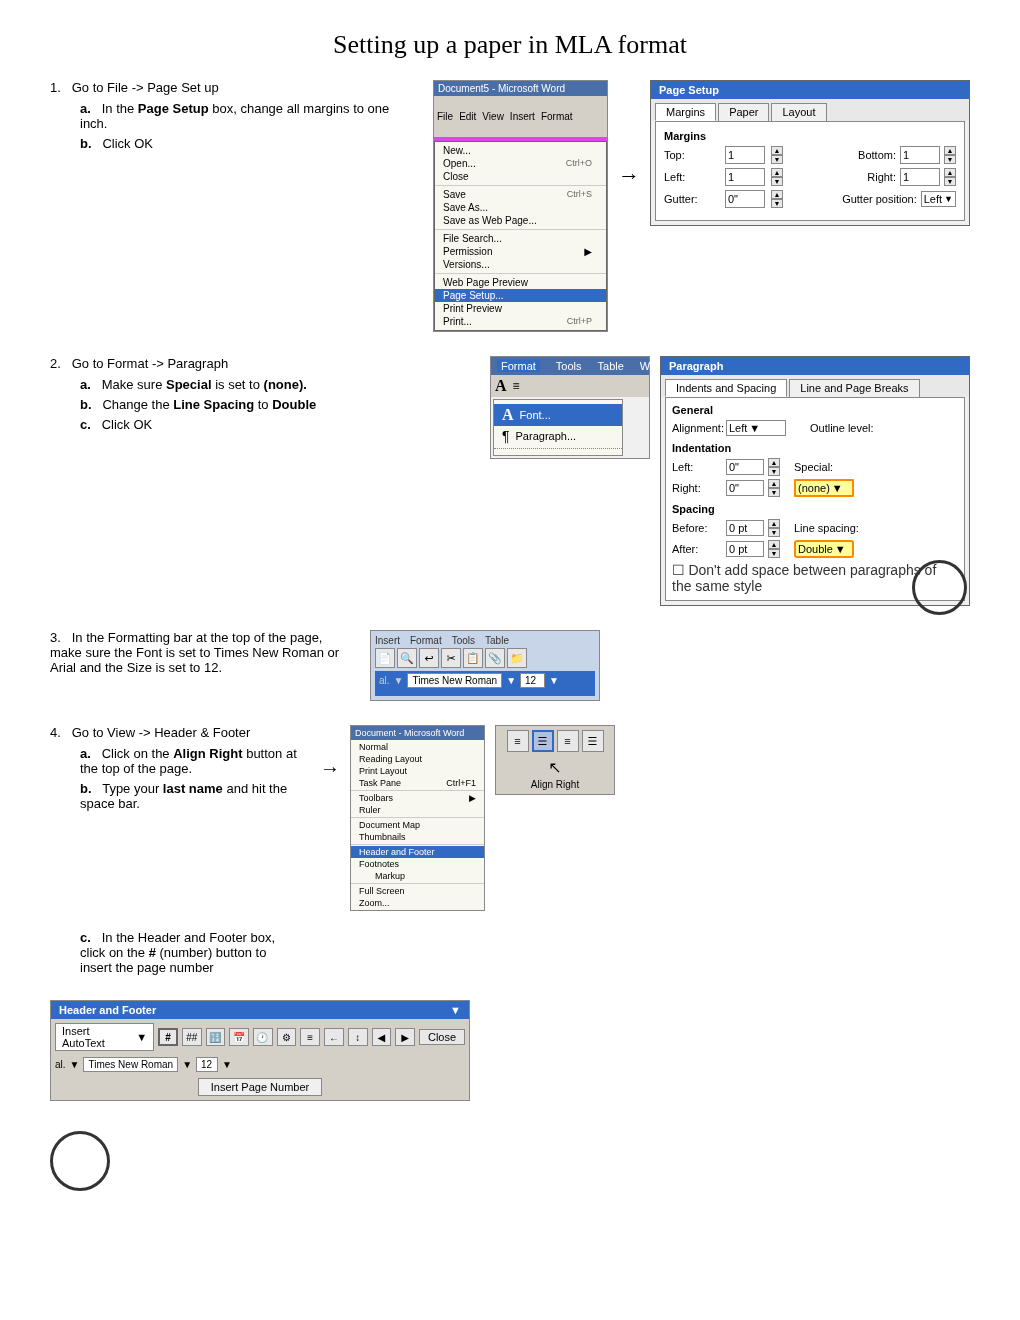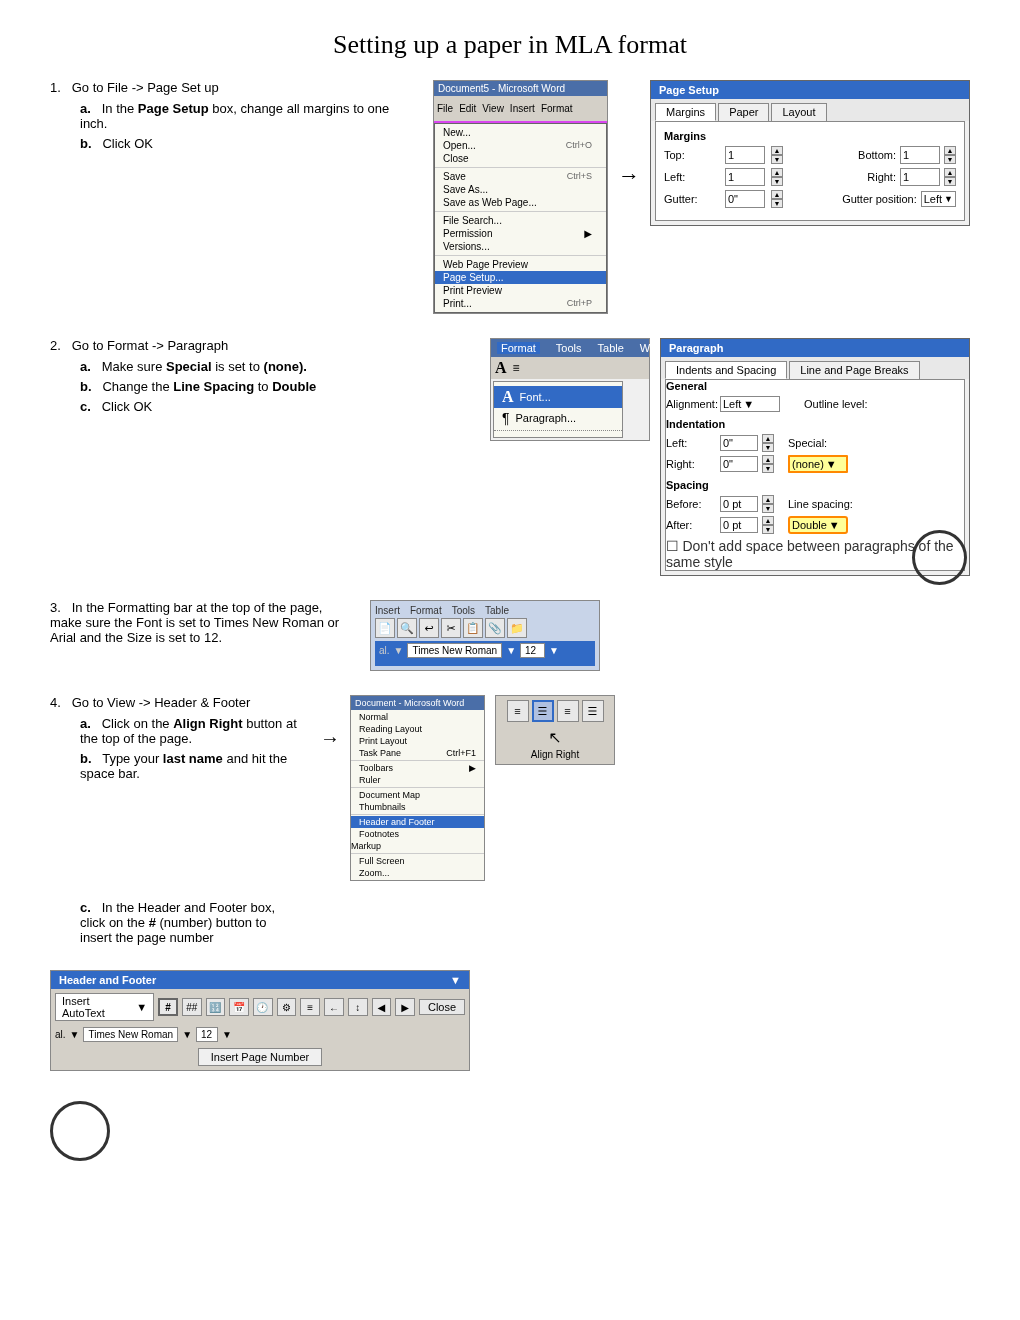--- a/index.html
+++ b/index.html
@@ -62,23 +62,23 @@
     .word-menu-ss .title-bar {
       background: #4a6ea8;
       color: white;
       font-size: 10px;
       padding: 2px 4px;
     }
     .word-menu-ss .menu-bar {
       background: #d4d0c8;
       display: flex;
       gap: 6px;
-      padding: 7px 3px;
+      padding: 15px 3px;
       font-size: 10px;
-      border-bottom: 2px solid #d946ef;
+      border-bottom: 4px solid #d946ef;
     }
     .word-menu-ss .menu-items {
       background: #f8f8f0;
       border: 1px solid #666;
       padding: 2px 0;
     }
     .word-menu-item {
       padding: 1px 14px 1px 8px;
       display: flex;
       justify-content: space-between;
@@ -335,20 +335,21 @@
       display: flex;
       align-items: center;
       gap: 4px;
       font-size: 10px;
     }
 
     .paragraph-body {
       background: #fff;
       border: 1px solid #888;
       margin: 0 4px 4px 4px;
+      padding: 6px;
       font-size: 11px;
     }
     .para-field-row {
       display: flex;
       align-items: center;
       margin-bottom: 3px;
       gap: 4px;
     }
     .para-field-label {
       width: 50px;
@@ -714,21 +715,21 @@
               <span>Toolbars</span>
               <span>▶</span>
             </div>
           <div style="padding:1px 8px;font-size:9px;">Ruler</div>
           <div style="border-top:1px solid #ccc;margin:1px 0;"></div>
           <div style="padding:1px 8px;font-size:9px;">Document Map</div>
           <div style="padding:1px 8px;font-size:9px;">Thumbnails</div>
           <div style="border-top:1px solid #ccc;margin:1px 0;"></div>
           <div style="padding:1px 8px;font-size:9px;background:#316AC5;color:white;">Header and Footer</div>
           <div style="padding:1px 8px;font-size:9px;">Footnotes</div>
-          <div style="padding:1px 0;font-size:9px;">Markup</div>
+          <div style="padding:1px 24px;font-size:9px;">Markup</div>
           <div style="border-top:1px solid #ccc;margin:1px 0;"></div>
           <div style="padding:1px 8px;font-size:9px;">Full Screen</div>
           <div style="padding:1px 8px;font-size:9px;">Zoom...</div>
         </div>
       </div>
 
       <div class="align-toolbar-ss">
         <div class="align-buttons">
           <div class="align-btn" title="Align Left">≡</div>
           <div class="align-btn active" title="Center">☰</div>

